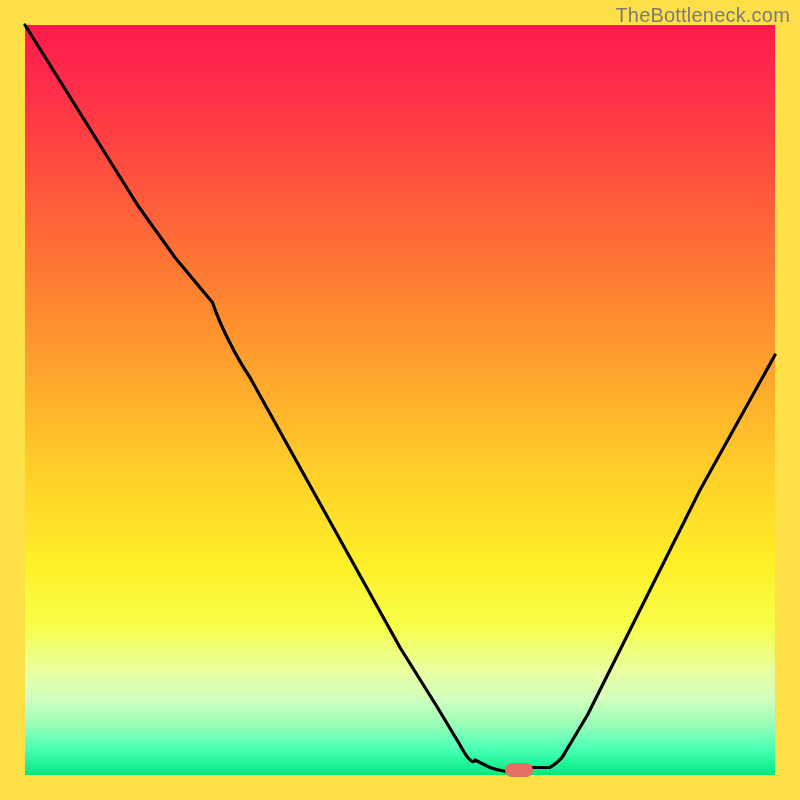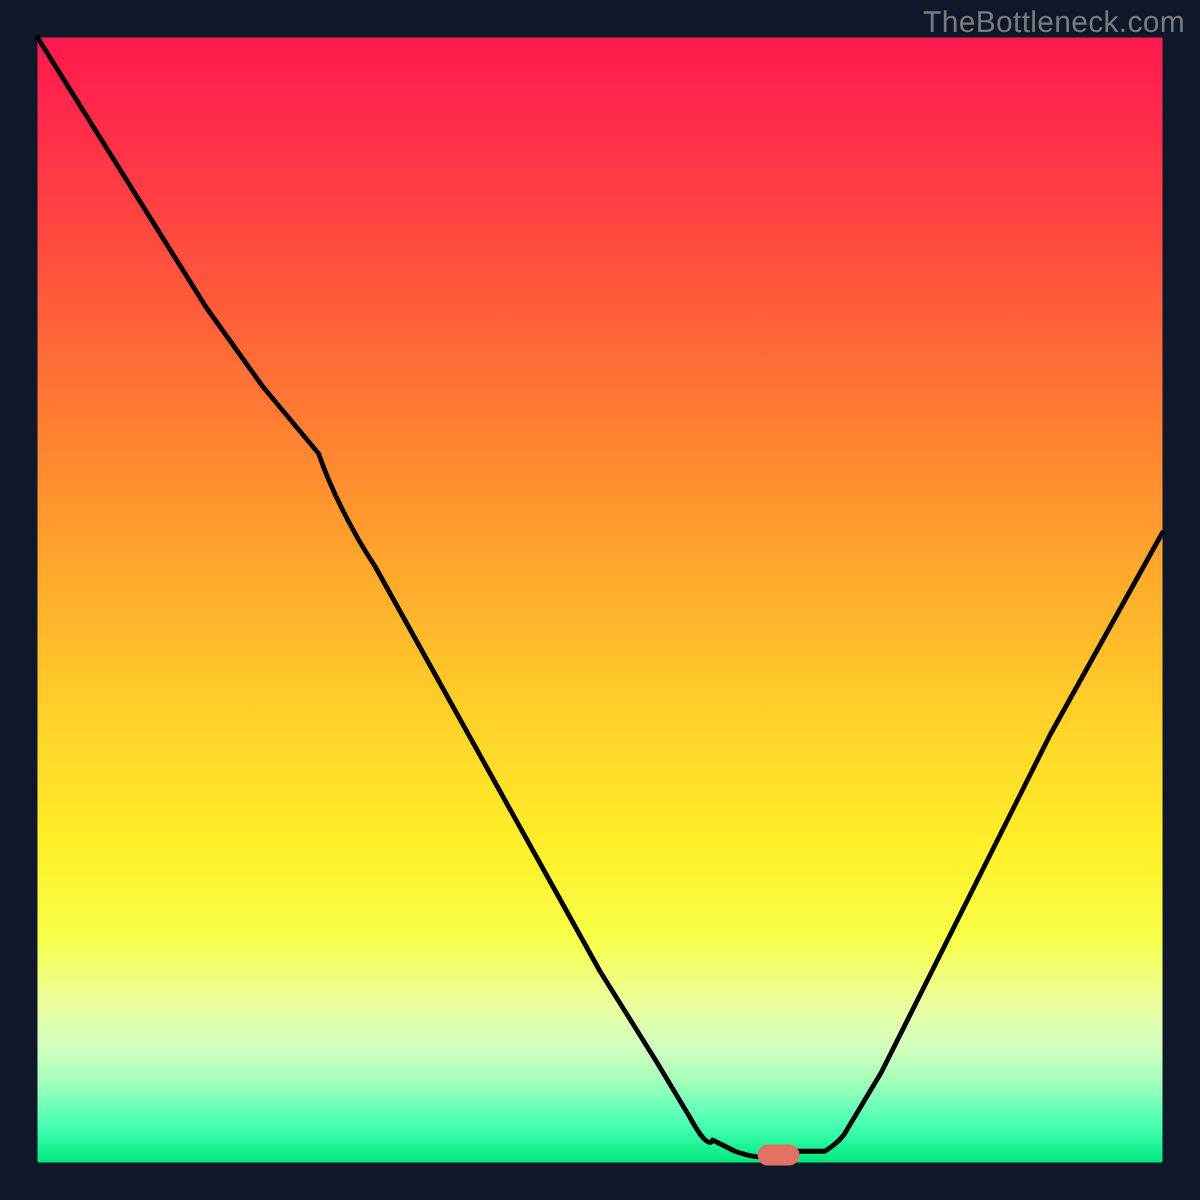--- a/index.html
+++ b/index.html
@@ -8,21 +8,21 @@
     width: 800px;
     height: 800px;
     background: #000;
     overflow: hidden;
     font-family: Arial, Helvetica, sans-serif;
   }
   .frame {
     position: relative;
     width: 800px;
     height: 800px;
-    background: #0f172a;
+    background: #fde047;
   }
   .gradient-area {
     position: absolute;
     left: 25px;
     top: 25px;
     width: 750px;
     height: 750px;
     background: linear-gradient(to bottom,
       #ff1a4d 0%,
       #ff2d4a 8%,

